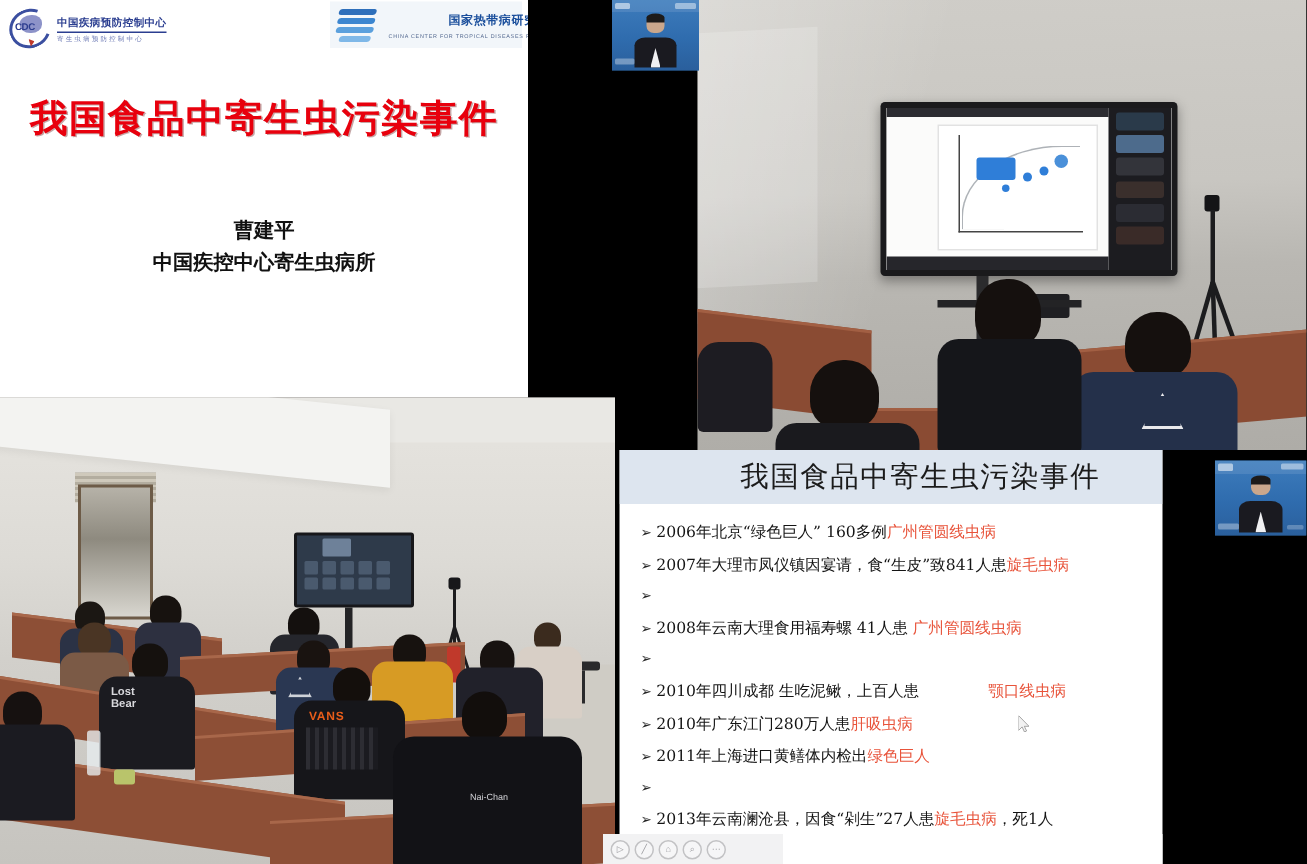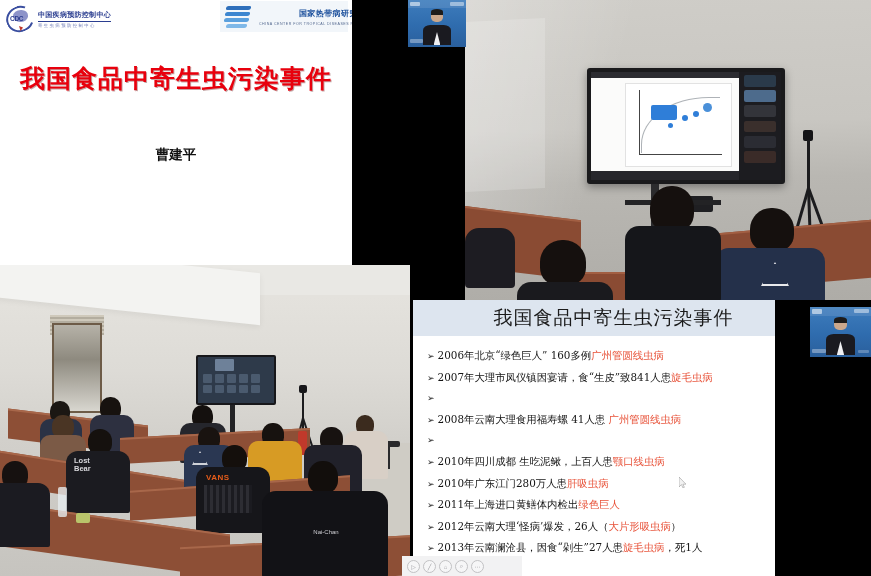--- a/index.html
+++ b/index.html
@@ -355,20 +355,21 @@
         <div class="n1">国家热带病研究中心</div>
         <div class="nbar"></div>
         <div class="n2">CHINA CENTER FOR TROPICAL DISEASES RESEARCH</div>
       </div>
     </div>
 
     <div class="tl-title">我国食品中寄生虫污染事件</div>
 
     <div class="tl-sub">
       <div>曹建平</div>
+      <div>中国疾控中心寄生虫病所</div>
     </div>
   </div>
 
   <div class="tr-photo">
     <div class="wall-shadow"></div>
     <div class="wall-panel"></div>
 
     <div class="tv-frame">
       <div class="tv-screen">
         <div class="slide-bg"></div>
@@ -520,33 +521,32 @@
         </div>
         <div class="br-li">
           <span class="bullet">➢</span>
           <span><span>2008年云南大理食用福寿螺 41人患 </span><span class="hl" style="color: rgb(232, 83, 58);">广州管圆线虫病</span></span>
         </div>
         <div class="br-li">
           <span class="bullet">➢</span>
         </div>
         <div class="br-li">
           <span class="bullet">➢</span>
-          <span><span>2010年四川成都 生吃泥鳅，上百人患</span><span class="hl" style="color: rgb(232, 83, 58);">颚口线虫病</span></span>
+          <span><span>2010年四川成都 生吃泥鳅，上百人患</span><span class="hl" style="color: rgb(232, 83, 58); margin-left: 46px;">颚口线虫病</span></span>
         </div>
         <div class="br-li">
           <span class="bullet">➢</span>
           <span><span>2010年广东江门280万人患</span><span class="hl" style="color: rgb(232, 83, 58);">肝吸虫病</span></span>
         </div>
         <div class="br-li">
           <span class="bullet">➢</span>
           <span><span>2011年上海进口黄鳝体内检出</span><span class="hl" style="color: rgb(232, 83, 58);">绿色巨人</span></span>
         </div>
         <div class="br-li">
           <span class="bullet">➢</span>
-          <span><span>2012年云南大理‘怪病’爆发，26人（</span><span class="hl" style="color: rgb(232, 83, 58);">大片形吸虫病</span><span>）</span></span>
         </div>
         <div class="br-li">
           <span class="bullet">➢</span>
           <span><span>2013年云南澜沧县，因食“剁生”27人患</span><span class="hl" style="color: rgb(232, 83, 58);">旋毛虫病</span><span>，死1人</span></span>
         </div>
         <div class="br-li">
           <span class="bullet">➢</span>
           <span><span>2013年贵州“绿色巨人”－患肝片形吸虫病</span></span>
         </div>
       </div>

